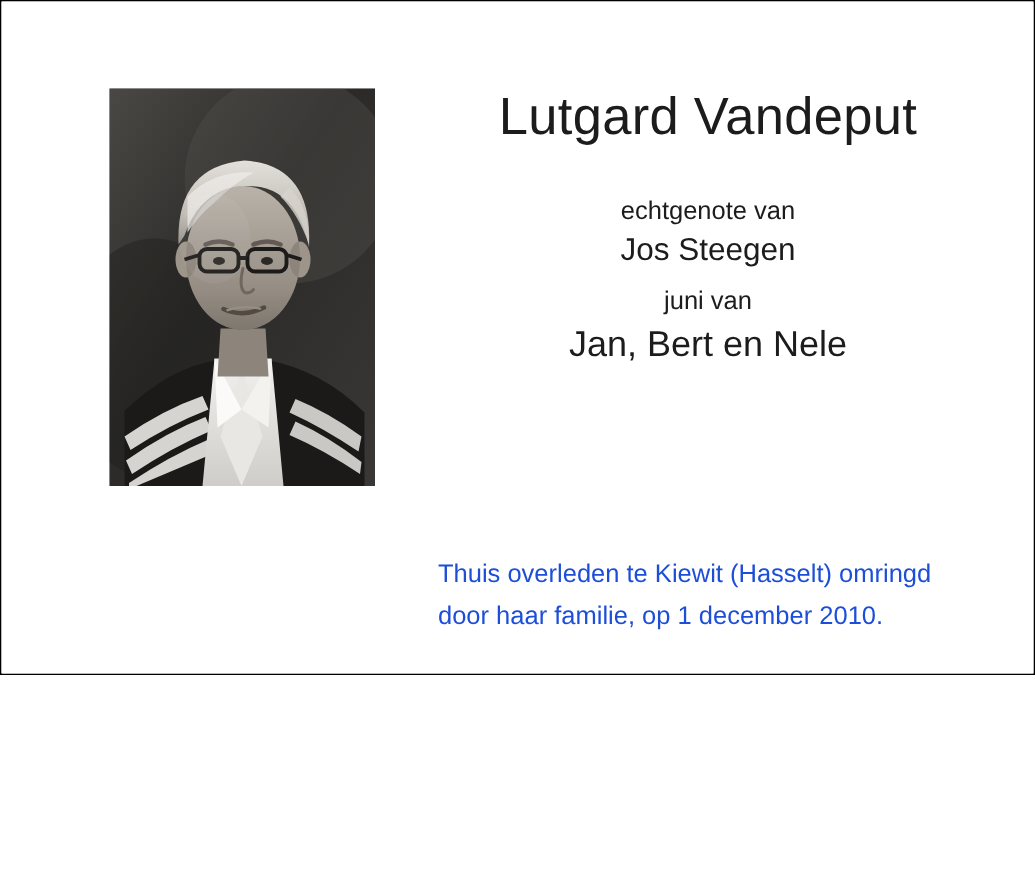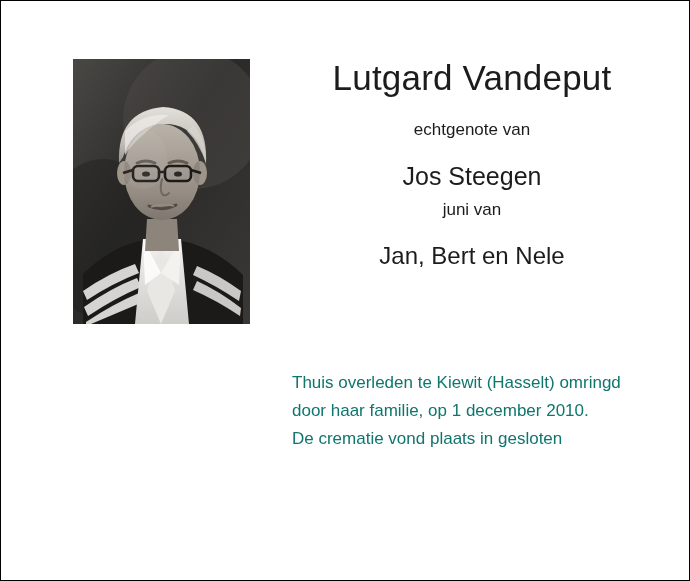--- a/index.html
+++ b/index.html
@@ -6,21 +6,21 @@
     margin: 0;
     padding: 0;
     background: #ffffff;
   }
   body {
     font-family: "Liberation Sans", sans-serif;
   }
   .card {
     position: relative;
     width: 690px;
-    height: 581px;
+    height: 450px;
     box-sizing: border-box;
     background: #ffffff;
     border: 1px solid #000000;
     overflow: hidden;
   }
   .inner {
     position: absolute;
     left: 0; top: 0; right: 0; bottom: 0;
     box-sizing: border-box;
     border: 6px solid #ffffff;
@@ -50,51 +50,51 @@
   .name {
     font-size: 35px;
     line-height: 42px;
     font-weight: 400;
     letter-spacing: 0.2px;
     white-space: nowrap;
   }
   .rel-small {
     font-size: 17px;
     line-height: 22px;
-    margin-top: 20px;
+    margin-top: 31px;
   }
   .rel-big {
-    font-size: 25px;
+    font-size: 21px;
     line-height: 30px;
-    margin-top: 20px;
+    margin-top: 0;
   }
   .rel-small2 {
     font-size: 17px;
     line-height: 22px;
     margin-top: 8px;
   }
   .rel-big2 {
     font-size: 24px;
     line-height: 30px;
-    margin-top: 20px;
+    margin-top: 3px;
   }
   .dates {
     font-size: 22px;
     line-height: 28px;
     margin-top: 20px;
     white-space: nowrap;
   }
 
   
   .body-block {
     position: absolute;
     left: 285px;
     top: 362px;
     width: 380px;
-    color: #0f766e;
+    color: #1d4ed8;
     font-size: 17px;
     line-height: 28px;
   }
   .body-block .para { margin: 0; }
   .body-block .para.spaced { margin-top: 25px; }
   .body-block .line { white-space: nowrap; }
 </style>
 </head>
 <body>
 
@@ -182,19 +182,19 @@
       <div class="rel-small">echtgenote van</div>
       <div class="rel-big">Jos Steegen</div>
       <div class="rel-small2">juni van</div>
       <div class="rel-big2">Jan, Bert en Nele</div>
     </div>
 
     <div class="body-block">
       <p class="para">
         <span class="line">Thuis overleden te Kiewit (Hasselt) omringd</span><br>
         <span class="line">door haar familie, op 1 december 2010.</span><br>
-        <span class="line">De crematie vond plaats in gesloten</span><br>
+        <br>
         <br>
       </p>
     </div>
 
   </div>
 </div>
 
 </body></html>

